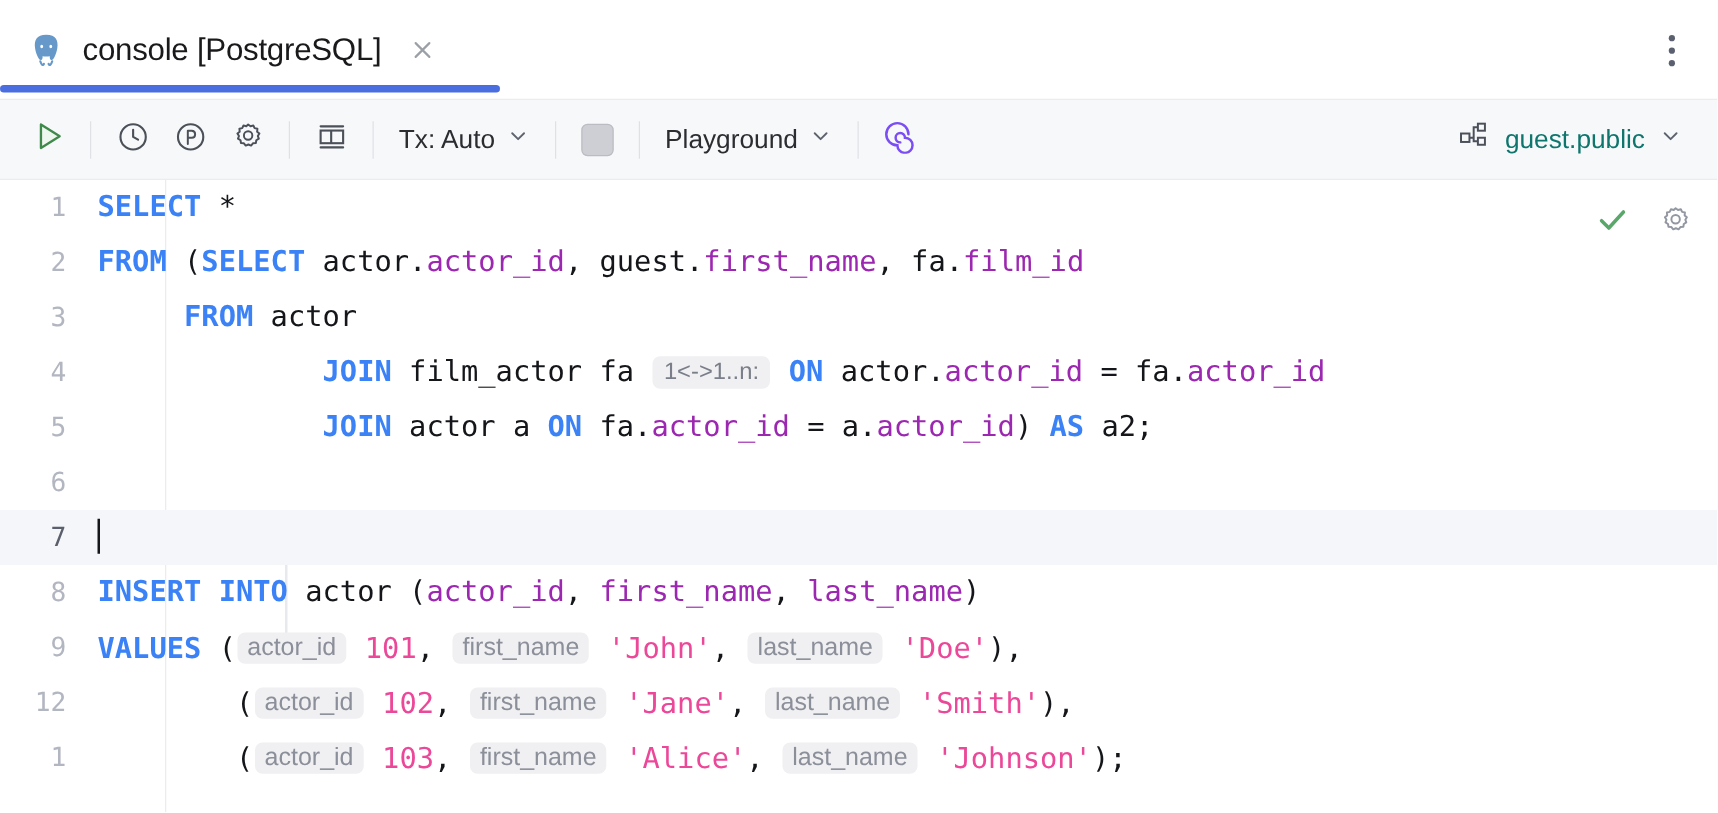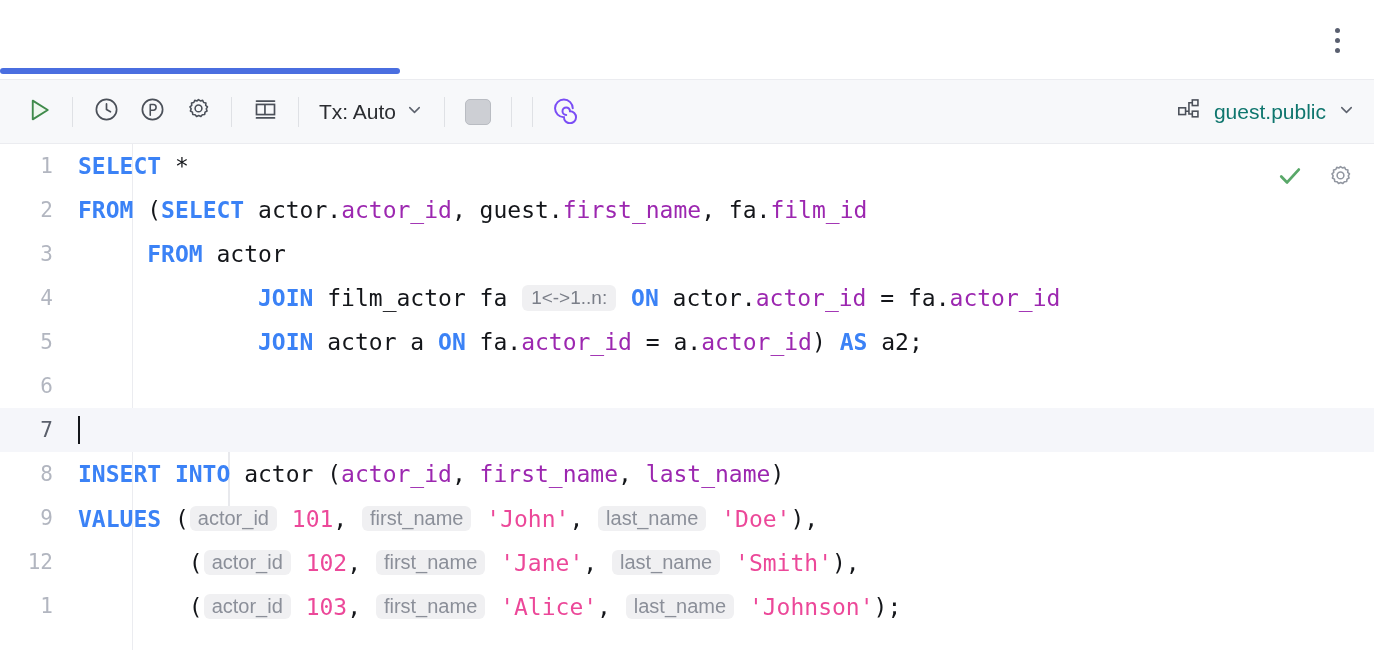--- a/index.html
+++ b/index.html
@@ -67,21 +67,21 @@
     background: #5a6070; display: block;
   }
 
   
   .toolbar {
     height: 64px;
     background: #f7f8fa;
     border-bottom: 1px solid #ebecf0;
     display: flex;
     align-items: center;
-    padding: 0 10px 0 16px;
+    padding: 0 20px 0 16px;
     gap: 0;
   }
   .tb-btn {
     width: 46px; height: 46px;
     display: flex; align-items: center; justify-content: center;
     border-radius: 6px;
     color: #4b5059;
     flex: none;
   }
   .tb-sep {
@@ -208,20 +208,35 @@
   }
   .ea-btn {
     width: 40px; height: 40px;
     display: flex; align-items: center; justify-content: center;
   }
 </style>
 </head>
 <body>
 
 <div class="tabbar">
+  <div class="tab">
+    <span class="pg-icon">
+      <svg width="30" height="30" viewBox="0 0 24 24">
+        <path d="M12 2.2c-3.1 0-5.2 1.1-6.2 2.4-1.1 1.5-1.3 3.7-1 5.9.3 2.3 1.1 4.6 1.9 6.2.5 1 1.1 1.7 1.8 1.7.5 0 .8-.3 1-.8.2-.5.2-1 .1-1.6 1.5.3 3.2.3 4.7 0-.1.6-.1 1.1.1 1.6.2.5.5.8 1 .8.7 0 1.3-.7 1.8-1.7.8-1.6 1.6-3.9 1.9-6.2.3-2.2.1-4.4-1-5.9C17.2 3.3 15.1 2.2 12 2.2z" fill="#6699c9"></path>
+        <path d="M9.1 8.6c.5 0 .9.5.9 1.1s-.4 1.1-.9 1.1-.9-.5-.9-1.1.4-1.1.9-1.1zm5.8 0c.5 0 .9.5.9 1.1s-.4 1.1-.9 1.1-.9-.5-.9-1.1.4-1.1.9-1.1z" fill="#ffffff"></path>
+        <path d="M8.2 19.2c.3 1 .7 2 1.2 2.3.5.3 1-.1 1.1-.7M15.8 19.2c-.3 1-.7 2-1.2 2.3-.5.3-1-.1-1.1-.7" stroke="#6699c9" stroke-width="1.4" fill="none" stroke-linecap="round"></path>
+      </svg>
+    </span>
+    <span class="tab-title">console [PostgreSQL]</span>
+    <span class="tab-close">
+      <svg width="22" height="22" viewBox="0 0 22 22">
+        <path d="M5.5 5.5 L16.5 16.5 M16.5 5.5 L5.5 16.5" stroke="currentColor" stroke-width="1.7" stroke-linecap="round"></path>
+      </svg>
+    </span>
+  </div>
   <div class="tab-underline"></div>
   <div class="tabbar-bottomline"></div>
   <div class="kebab">
     <i></i>
       <i></i>
       <i></i>
   </div>
 </div>
 
 <div class="toolbar">
@@ -287,20 +302,28 @@
   </div>
 
   <div class="tb-sep"></div>
 
   <div class="tb-btn">
     <span class="stop-sq"></span>
   </div>
 
   <div class="tb-sep"></div>
 
+  <div class="tb-text">
+    <span>Playground</span>
+    <span class="chev">
+      <svg width="19" height="19" viewBox="0 0 20 20">
+          <path d="M5 8 L10 13 L15 8" fill="none" stroke="currentColor" stroke-width="1.6" stroke-linecap="round" stroke-linejoin="round"></path>
+        </svg>
+    </span>
+  </div>
 
   <div class="tb-sep"></div>
 
   <div class="tb-btn">
     <span>
       <svg width="28" height="28" viewBox="0 0 24 24">
         <path d="M12.2 16.2 a3.2 3.2 0 1 1 3.2-3.2 a5.2 5.2 0 1 1 -5.2 5.2 a7.6 7.6 0 1 1 7.6-7.6" fill="none" stroke="#7a4df5" stroke-width="1.7" stroke-linecap="round"></path>
       </svg>
     </span>
   </div>

